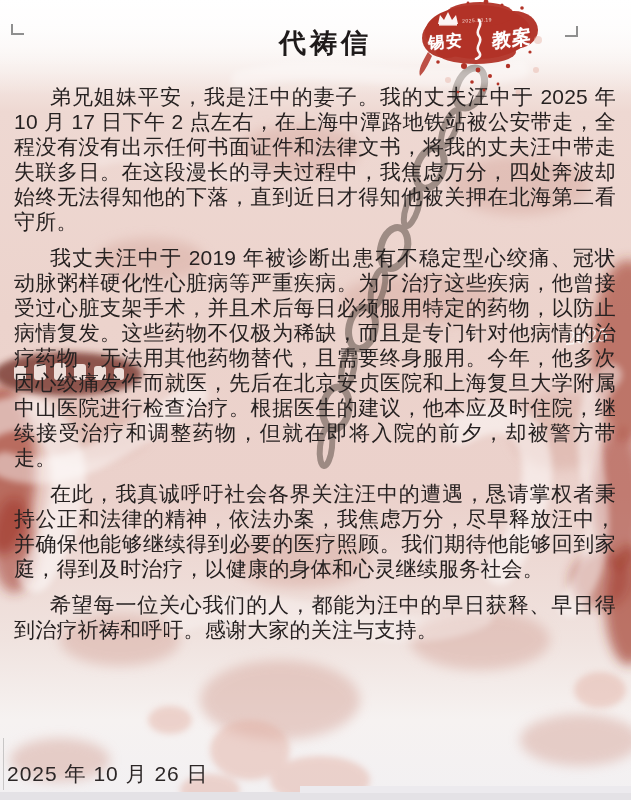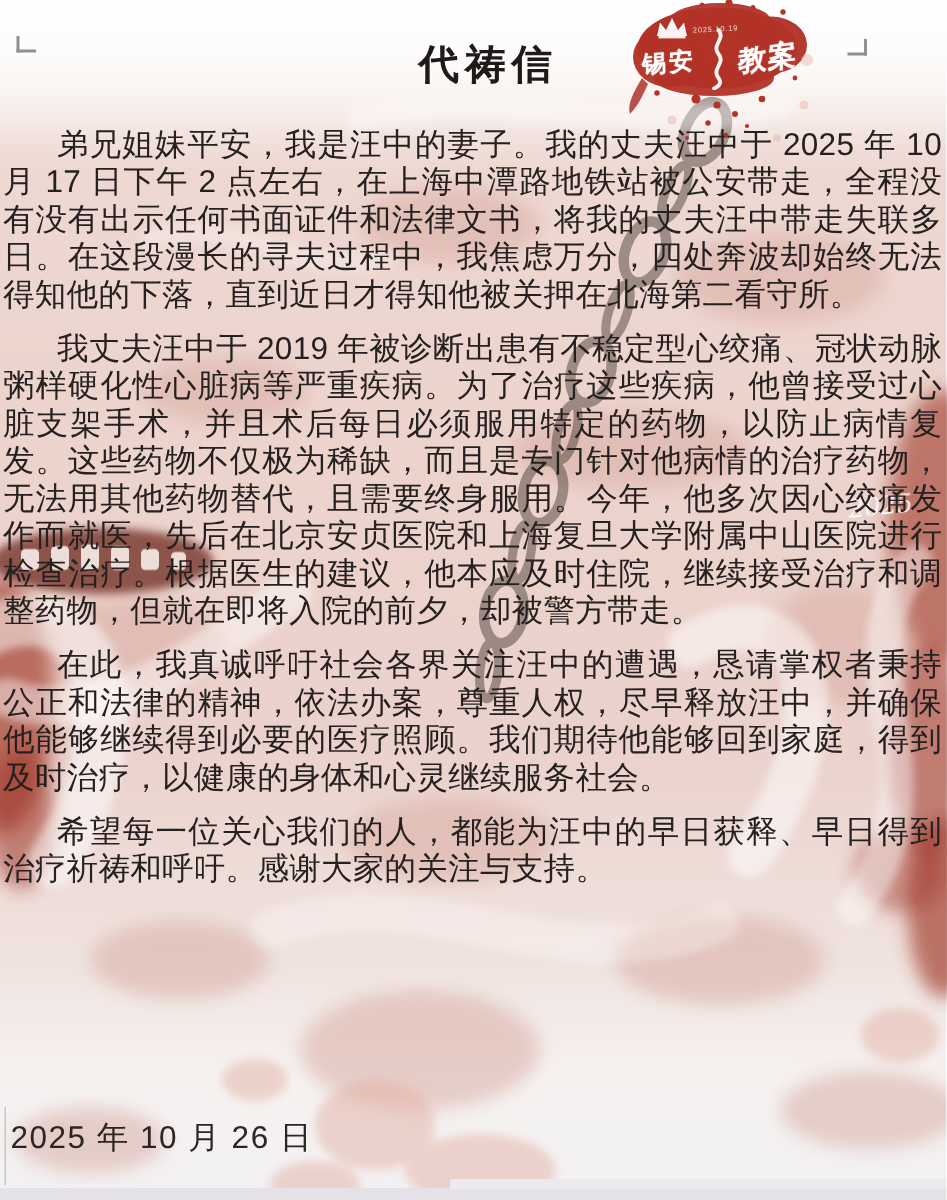--- a/index.html
+++ b/index.html
@@ -37,25 +37,25 @@
   }
   .flourish{position:absolute;left:52px;top:18px;z-index:5;}
   
   .title{
     position:relative;z-index:2;margin:25px 0 23px;text-align:center;
     font-size:27px;font-weight:bold;color:#1e1a1a;letter-spacing:4px;padding-left:20px;
   }
   
   .letter-body{position:relative;z-index:2;padding:0 3px 0 2px;}
   .letter-body p{
-    margin:0 0 11px;font-size:21px;line-height:25px;color:#262121;
+    margin:0 12px 11px;font-size:21px;line-height:25px;color:#262121;
     text-align:justify;text-indent:36px;letter-spacing:0.2px;
   }
   .date-line{
-    position:absolute;left:7px;bottom:28px;z-index:2;
+    position:absolute;left:7px;bottom:12px;z-index:2;
     font-size:21px;color:#2b2626;letter-spacing:1px;
   }
   .page-edge-line{position:absolute;left:3px;bottom:10px;width:1px;height:52px;
     background:#c8c6c6;z-index:1;}
 </style>
 </head>
 <body>
 
 <div class="page">
 
@@ -200,20 +200,20 @@
       </svg>
     </span>
     <span class="stamp-right">教案</span>
   </div>
 
   <h1 class="title">代祷信</h1>
 
   <div class="letter-body">
     <p>弟兄姐妹平安，我是汪中的妻子。我的丈夫汪中于 2025 年 10 月 17 日下午 2 点左右，在上海中潭路地铁站被公安带走，全程没有没有出示任何书面证件和法律文书，将我的丈夫汪中带走失联多日。在这段漫长的寻夫过程中，我焦虑万分，四处奔波却始终无法得知他的下落，直到近日才得知他被关押在北海第二看守所。</p>
     <p>我丈夫汪中于 2019 年被诊断出患有不稳定型心绞痛、冠状动脉粥样硬化性心脏病等严重疾病。为了治疗这些疾病，他曾接受过心脏支架手术，并且术后每日必须服用特定的药物，以防止病情复发。这些药物不仅极为稀缺，而且是专门针对他病情的治疗药物，无法用其他药物替代，且需要终身服用。今年，他多次因心绞痛发作而就医，先后在北京安贞医院和上海复旦大学附属中山医院进行检查治疗。根据医生的建议，他本应及时住院，继续接受治疗和调整药物，但就在即将入院的前夕，却被警方带走。</p>
-    <p>在此，我真诚呼吁社会各界关注汪中的遭遇，恳请掌权者秉持公正和法律的精神，依法办案，尊重人权，尽早释放汪中，并确保他能够继续得到必要的医疗照顾。我们期待他能够回到家庭，得到及时治疗，以健康的身体和心灵继续服务社会。</p>
+    <p>在此，我真诚呼吁社会各界关注汪中的遭遇，恳请掌权者秉持公正和法律的精神，依法办案，我焦虑万分，尽早释放汪中，并确保他能够继续得到必要的医疗照顾。我们期待他能够回到家庭，得到及时治疗，以健康的身体和心灵继续服务社会。</p>
     <p>希望每一位关心我们的人，都能为汪中的早日获释、早日得到治疗祈祷和呼吁。感谢大家的关注与支持。</p>
   </div>
 
   <div class="page-edge-line"></div>
   <div class="date-line">2025 年 10 月 26 日</div>
 
 </div>
 
 </body></html>

